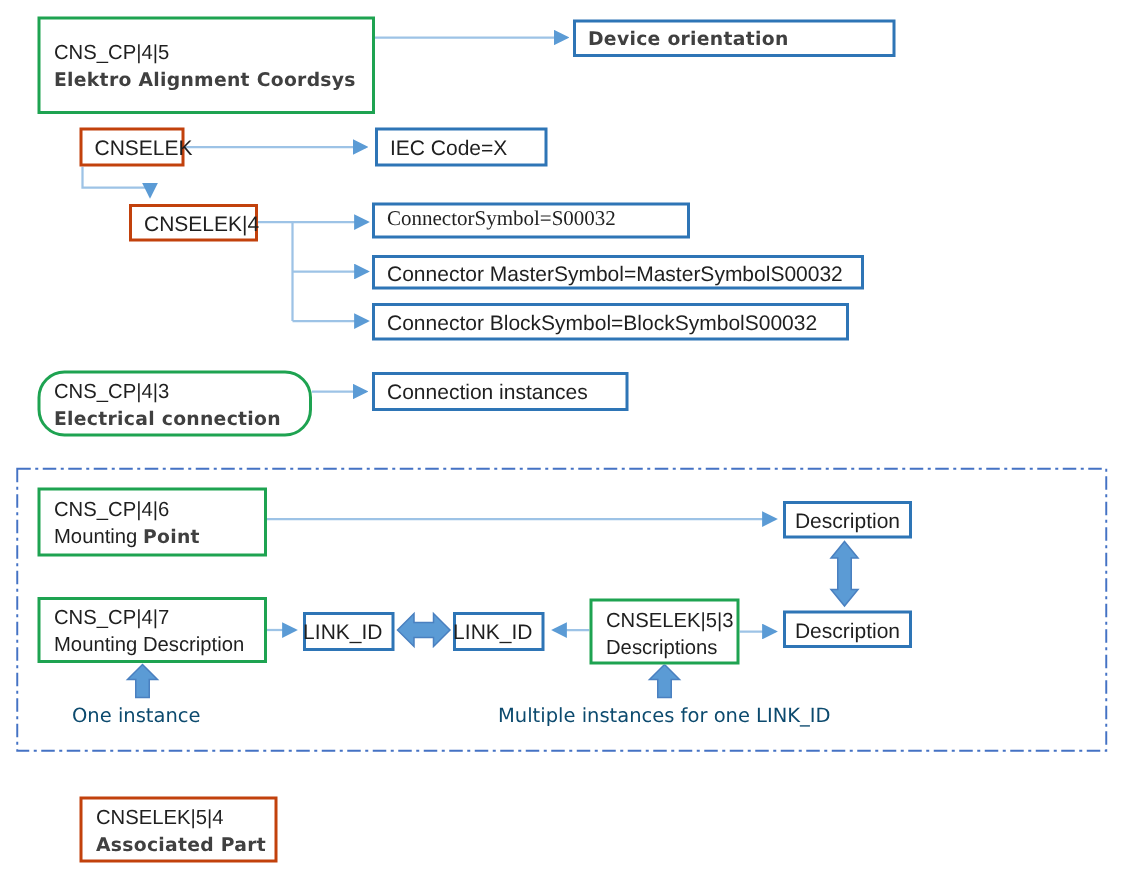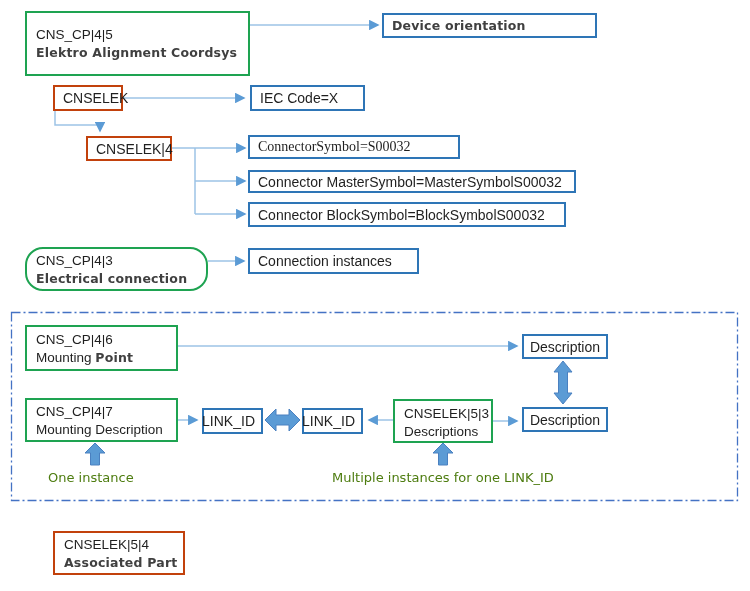--- a/index.html
+++ b/index.html
@@ -26,21 +26,21 @@
   .centered { justify-content:flex-end; padding:0 6px; }
   .l1 { font-size:13.5px; white-space:nowrap; }
   .l2 { font-size:13.5px; white-space:nowrap; }
   .grey-bold {
     color:#404040; font-weight:bold;
     font-family:"DejaVu Sans", sans-serif; font-size:12.5px;
     letter-spacing:0.2px; white-space:nowrap;
   }
   .annotation {
     position:absolute; z-index:1;
-    font-family:"DejaVu Sans", sans-serif; font-size:13px; color:#4d7c0f;
+    font-family:"DejaVu Sans", sans-serif; font-size:13px; color:#0c4a6e;
     white-space:nowrap;
   }
 </style>
 </head>
 <body>
 
 <div class="canvas">
 
   <svg class="wires" width="750" height="591" viewBox="0 0 750 591">
     <defs>

